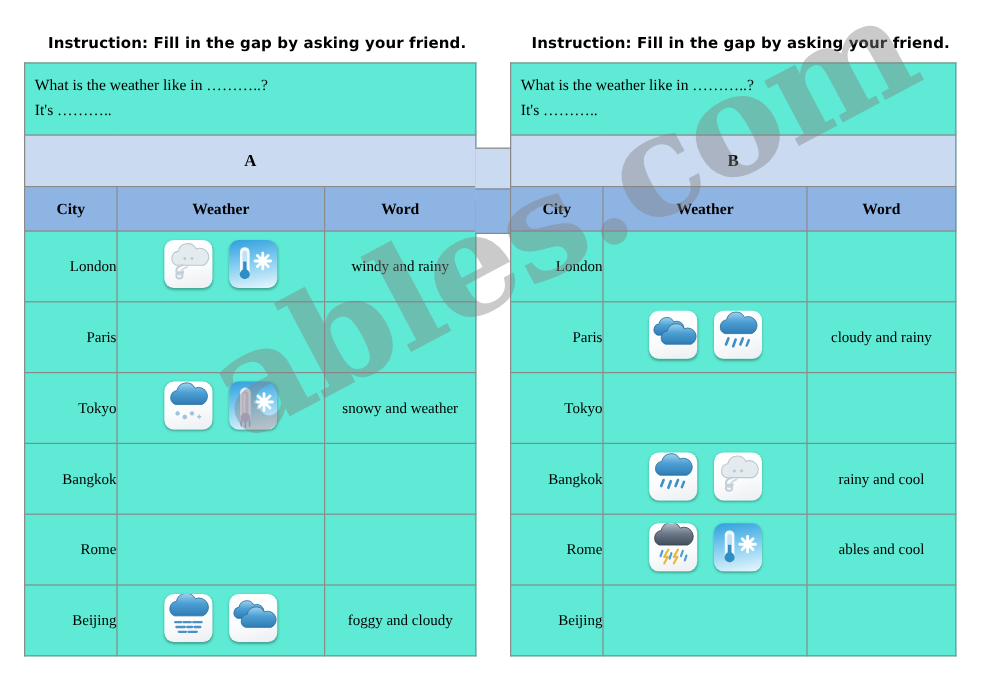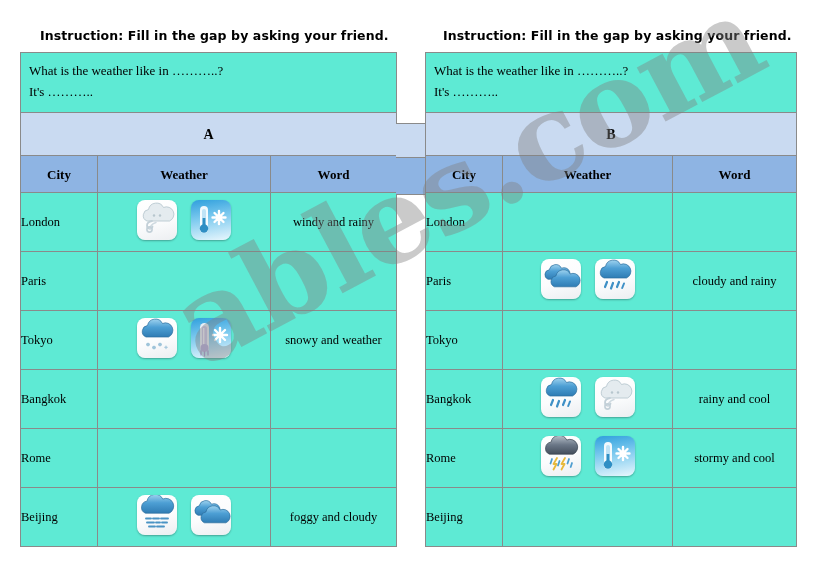--- a/index.html
+++ b/index.html
@@ -102,21 +102,21 @@
     background: #8eb4e3;
     height: 36px;
     text-align: center;
   }
   .colhead-label {
     font-size: 13px;
     font-weight: 600;
   }
 
   .row-cell { height: 58px; }
-  .city-cell { text-align: left; font-size: 12.5px; }
+  .city-cell { text-align: right; font-size: 12.5px; }
   .word-cell { text-align: center; font-size: 12.5px; }
 
   .icon-cell {
     text-align: center;
     white-space: nowrap;
     padding: 0 4px !important;
   }
   .icon-pair { display: inline-flex; gap: 14px; align-items: center; justify-content: center; }
 
   
@@ -440,21 +440,21 @@
                     <rect x="9" y="6" width="8" height="27" rx="4" fill="#ffffff" opacity="0.92"></rect>
                     <rect x="11" y="9" width="4" height="18" rx="2" fill="#bfe3f6"></rect>
                     <circle cx="13" cy="28.5" r="4.2" fill="#2f8fc4"></circle>
                     <rect x="11.6" y="18" width="2.8" height="10" fill="#2f8fc4"></rect>
                     <g stroke="#ffffff" stroke-width="2.4" stroke-linecap="round">
                       <path d="M28,11 v13 M21.5,17.5 h13 M23.5,13 l9,9 M32.5,13 l-9,9"></path>
                     </g>
                   </svg>
                 </span>
               </span></td>
-          <td class="row-cell word-cell">stormy and cool</td>
+          <td class="row-cell word-cell">ables and cool</td>
         </tr>
         <tr class="data-row">
           <td class="row-cell city-cell">Beijing</td>
           <td class="row-cell icon-cell"><span class="icon-pair"></span></td>
           <td class="row-cell word-cell"></td>
         </tr>
       </tbody>
     </table>
   </div>
 

